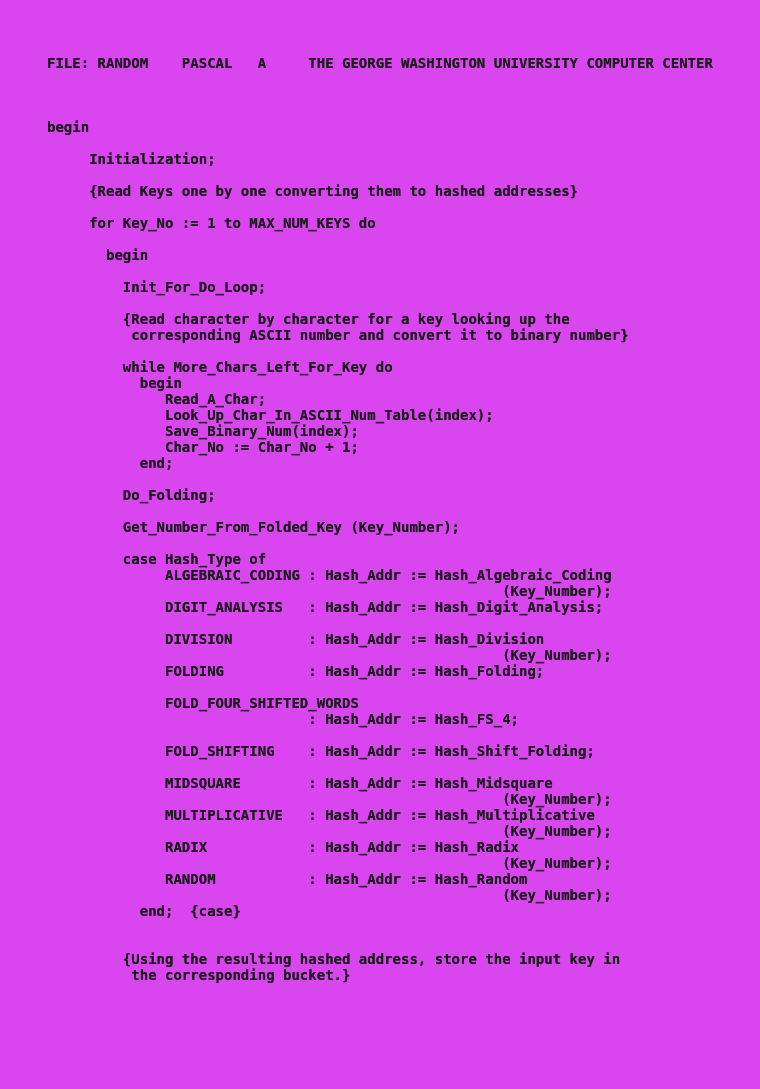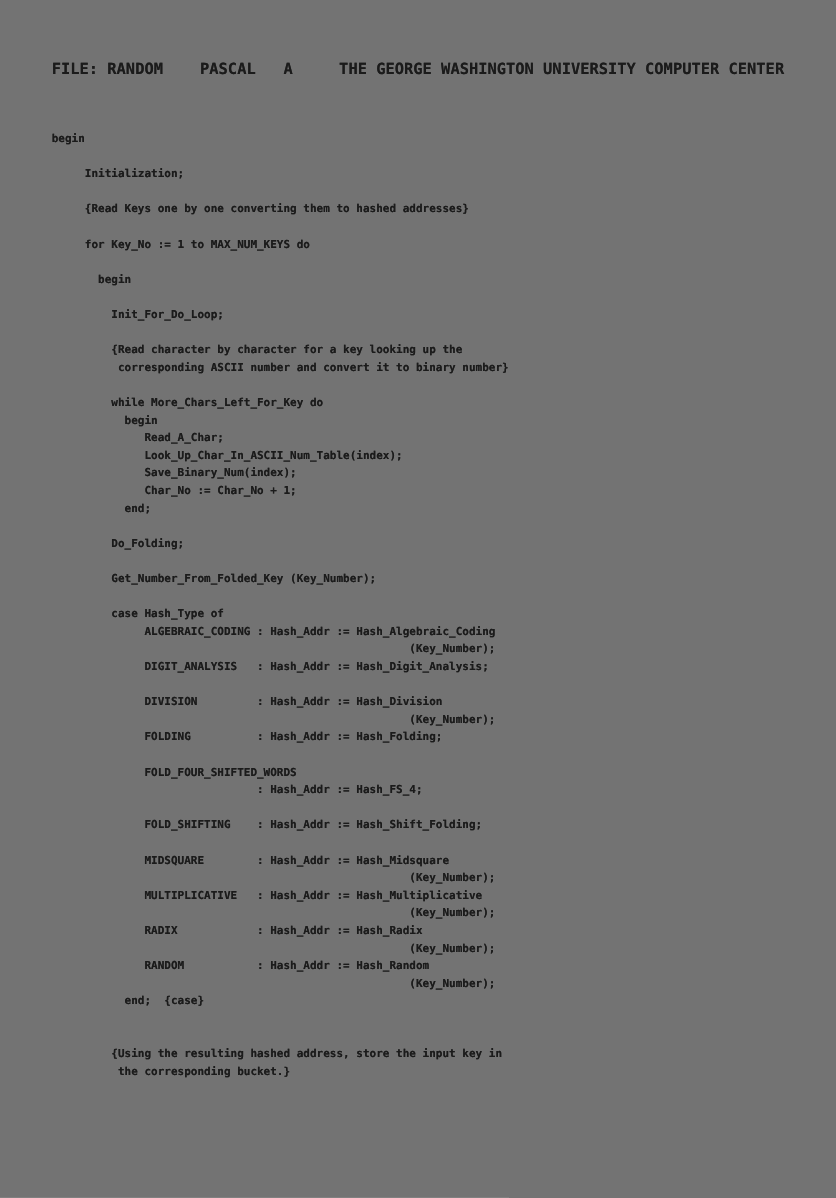--- a/index.html
+++ b/index.html
@@ -9,42 +9,42 @@
   }
   body {
     width: 760px;
     height: 1089px;
     overflow: hidden;
   }
   .paper {
     position: relative;
     width: 760px;
     height: 1089px;
-    background: #737373;
+    background: #d946ef;
     font-family: "DejaVu Sans Mono", "Liberation Mono", monospace;
     font-weight: bold;
     color: #1b1b1b;
     text-shadow: 0 0 0.55px rgba(25, 25, 25, 0.75);
   }
   .header-line {
     position: absolute;
     left: 47px;
     top: 55px;
     font-size: 14px;
     line-height: 16px;
     white-space: pre;
   }
   .code-listing {
     position: absolute;
     left: 47px;
     top: 119px;
     margin: 0;
     font-family: "DejaVu Sans Mono", "Liberation Mono", monospace;
     font-weight: bold;
-    font-size: 10px;
+    font-size: 14px;
     line-height: 16px;
     white-space: pre;
   }
 </style>
 </head>
 <body>
 
 <div class="paper">
   <div class="header-line">FILE: RANDOM    PASCAL   A     THE GEORGE WASHINGTON UNIVERSITY COMPUTER CENTER</div>
   <pre class="code-listing">begin

